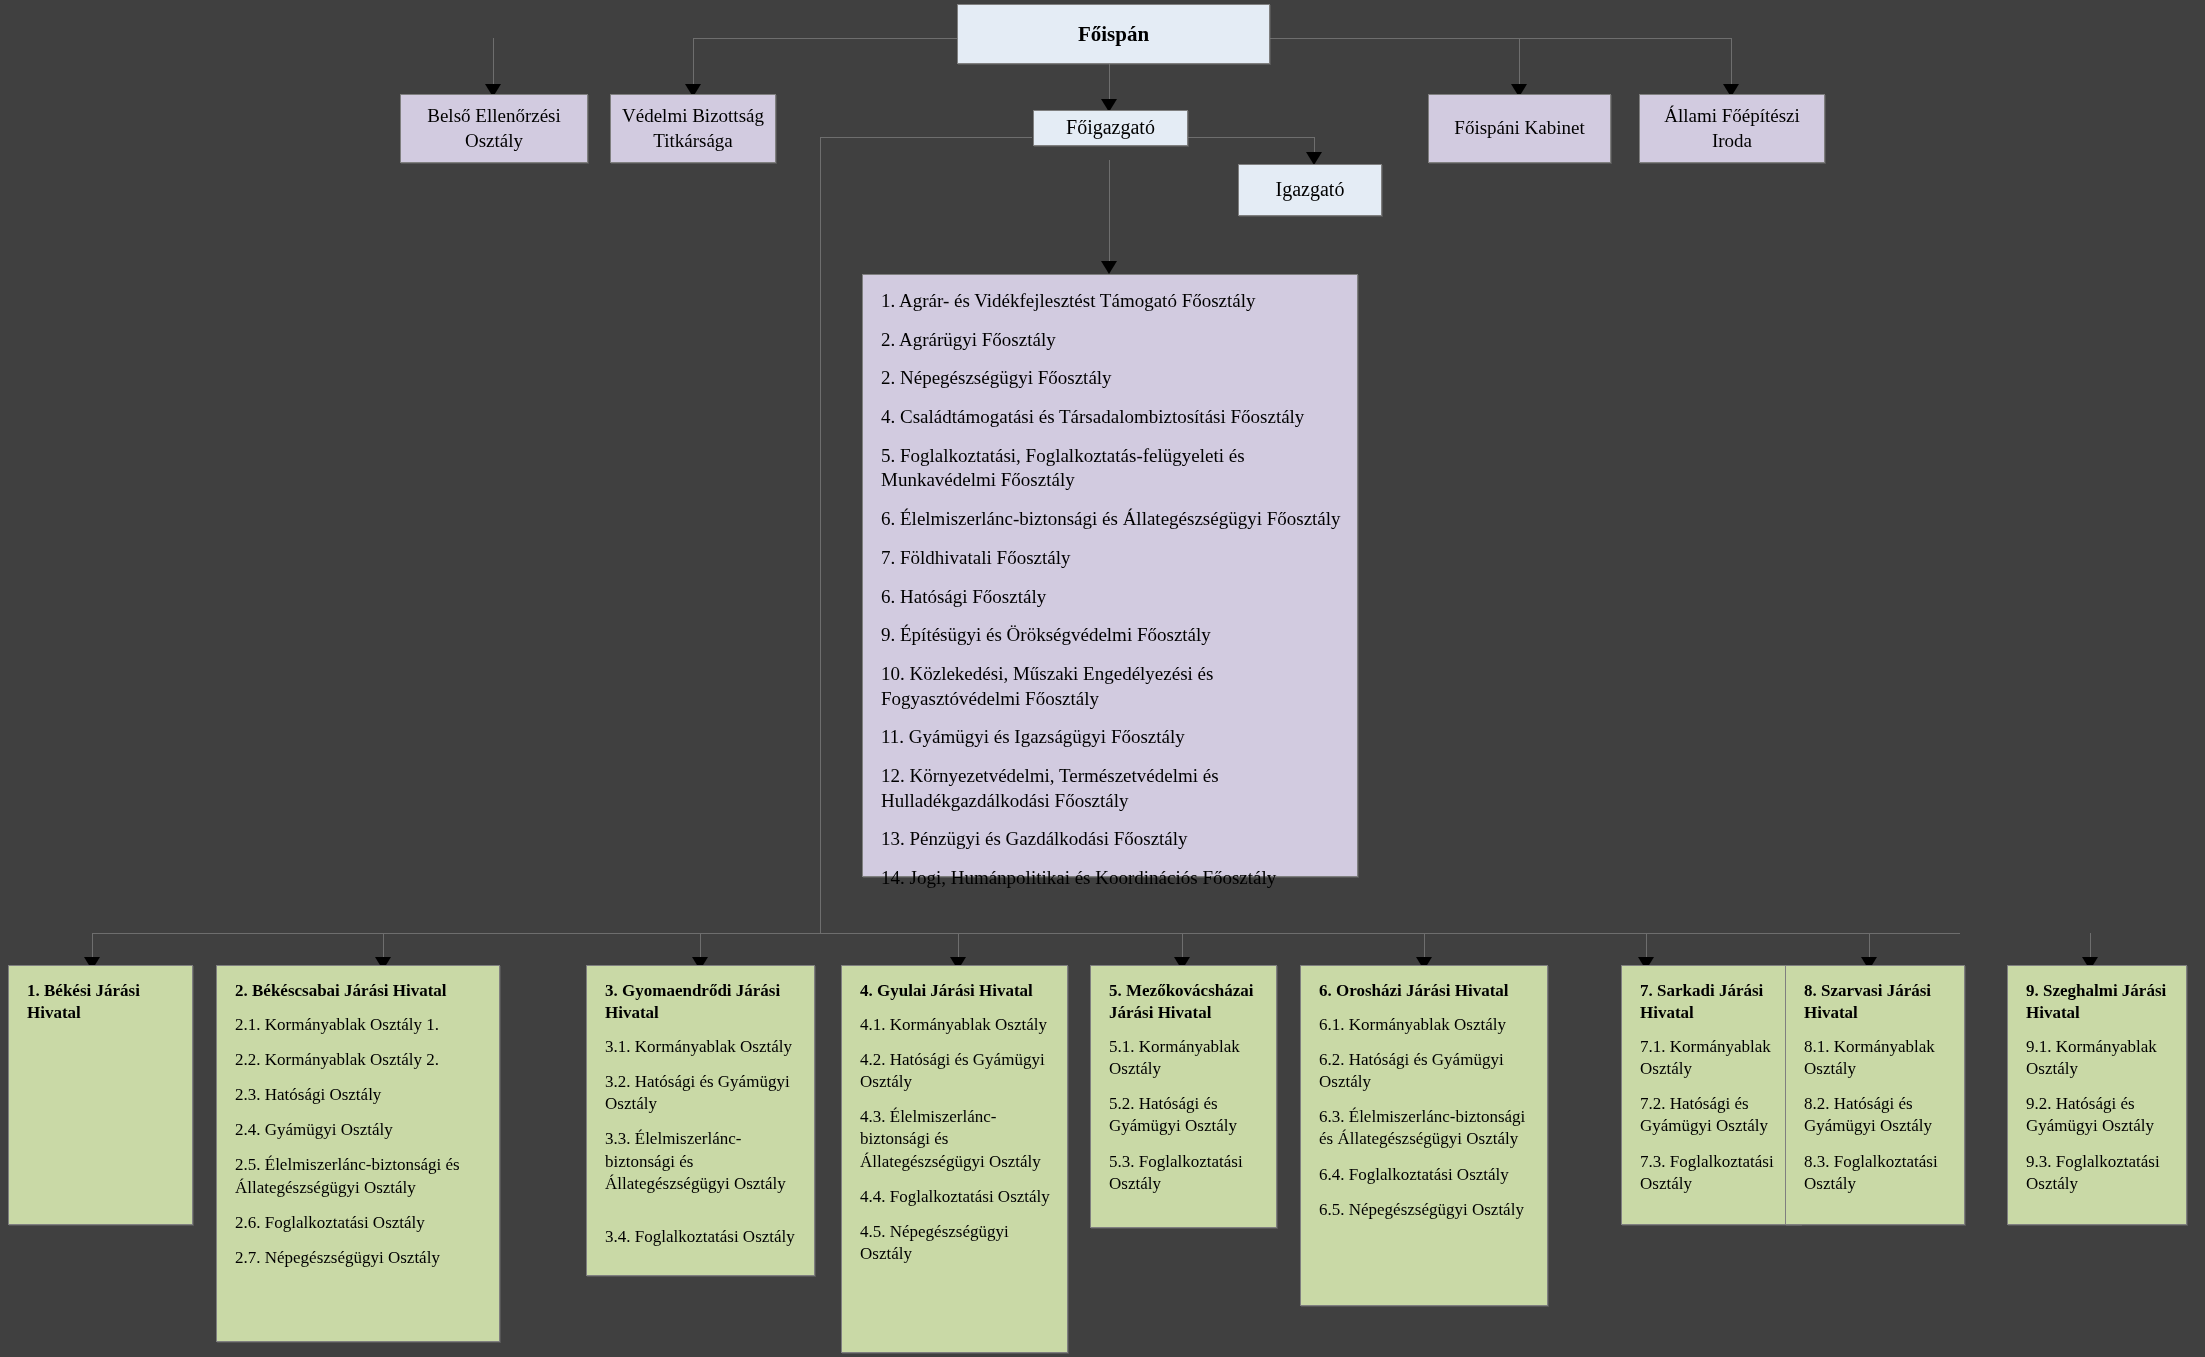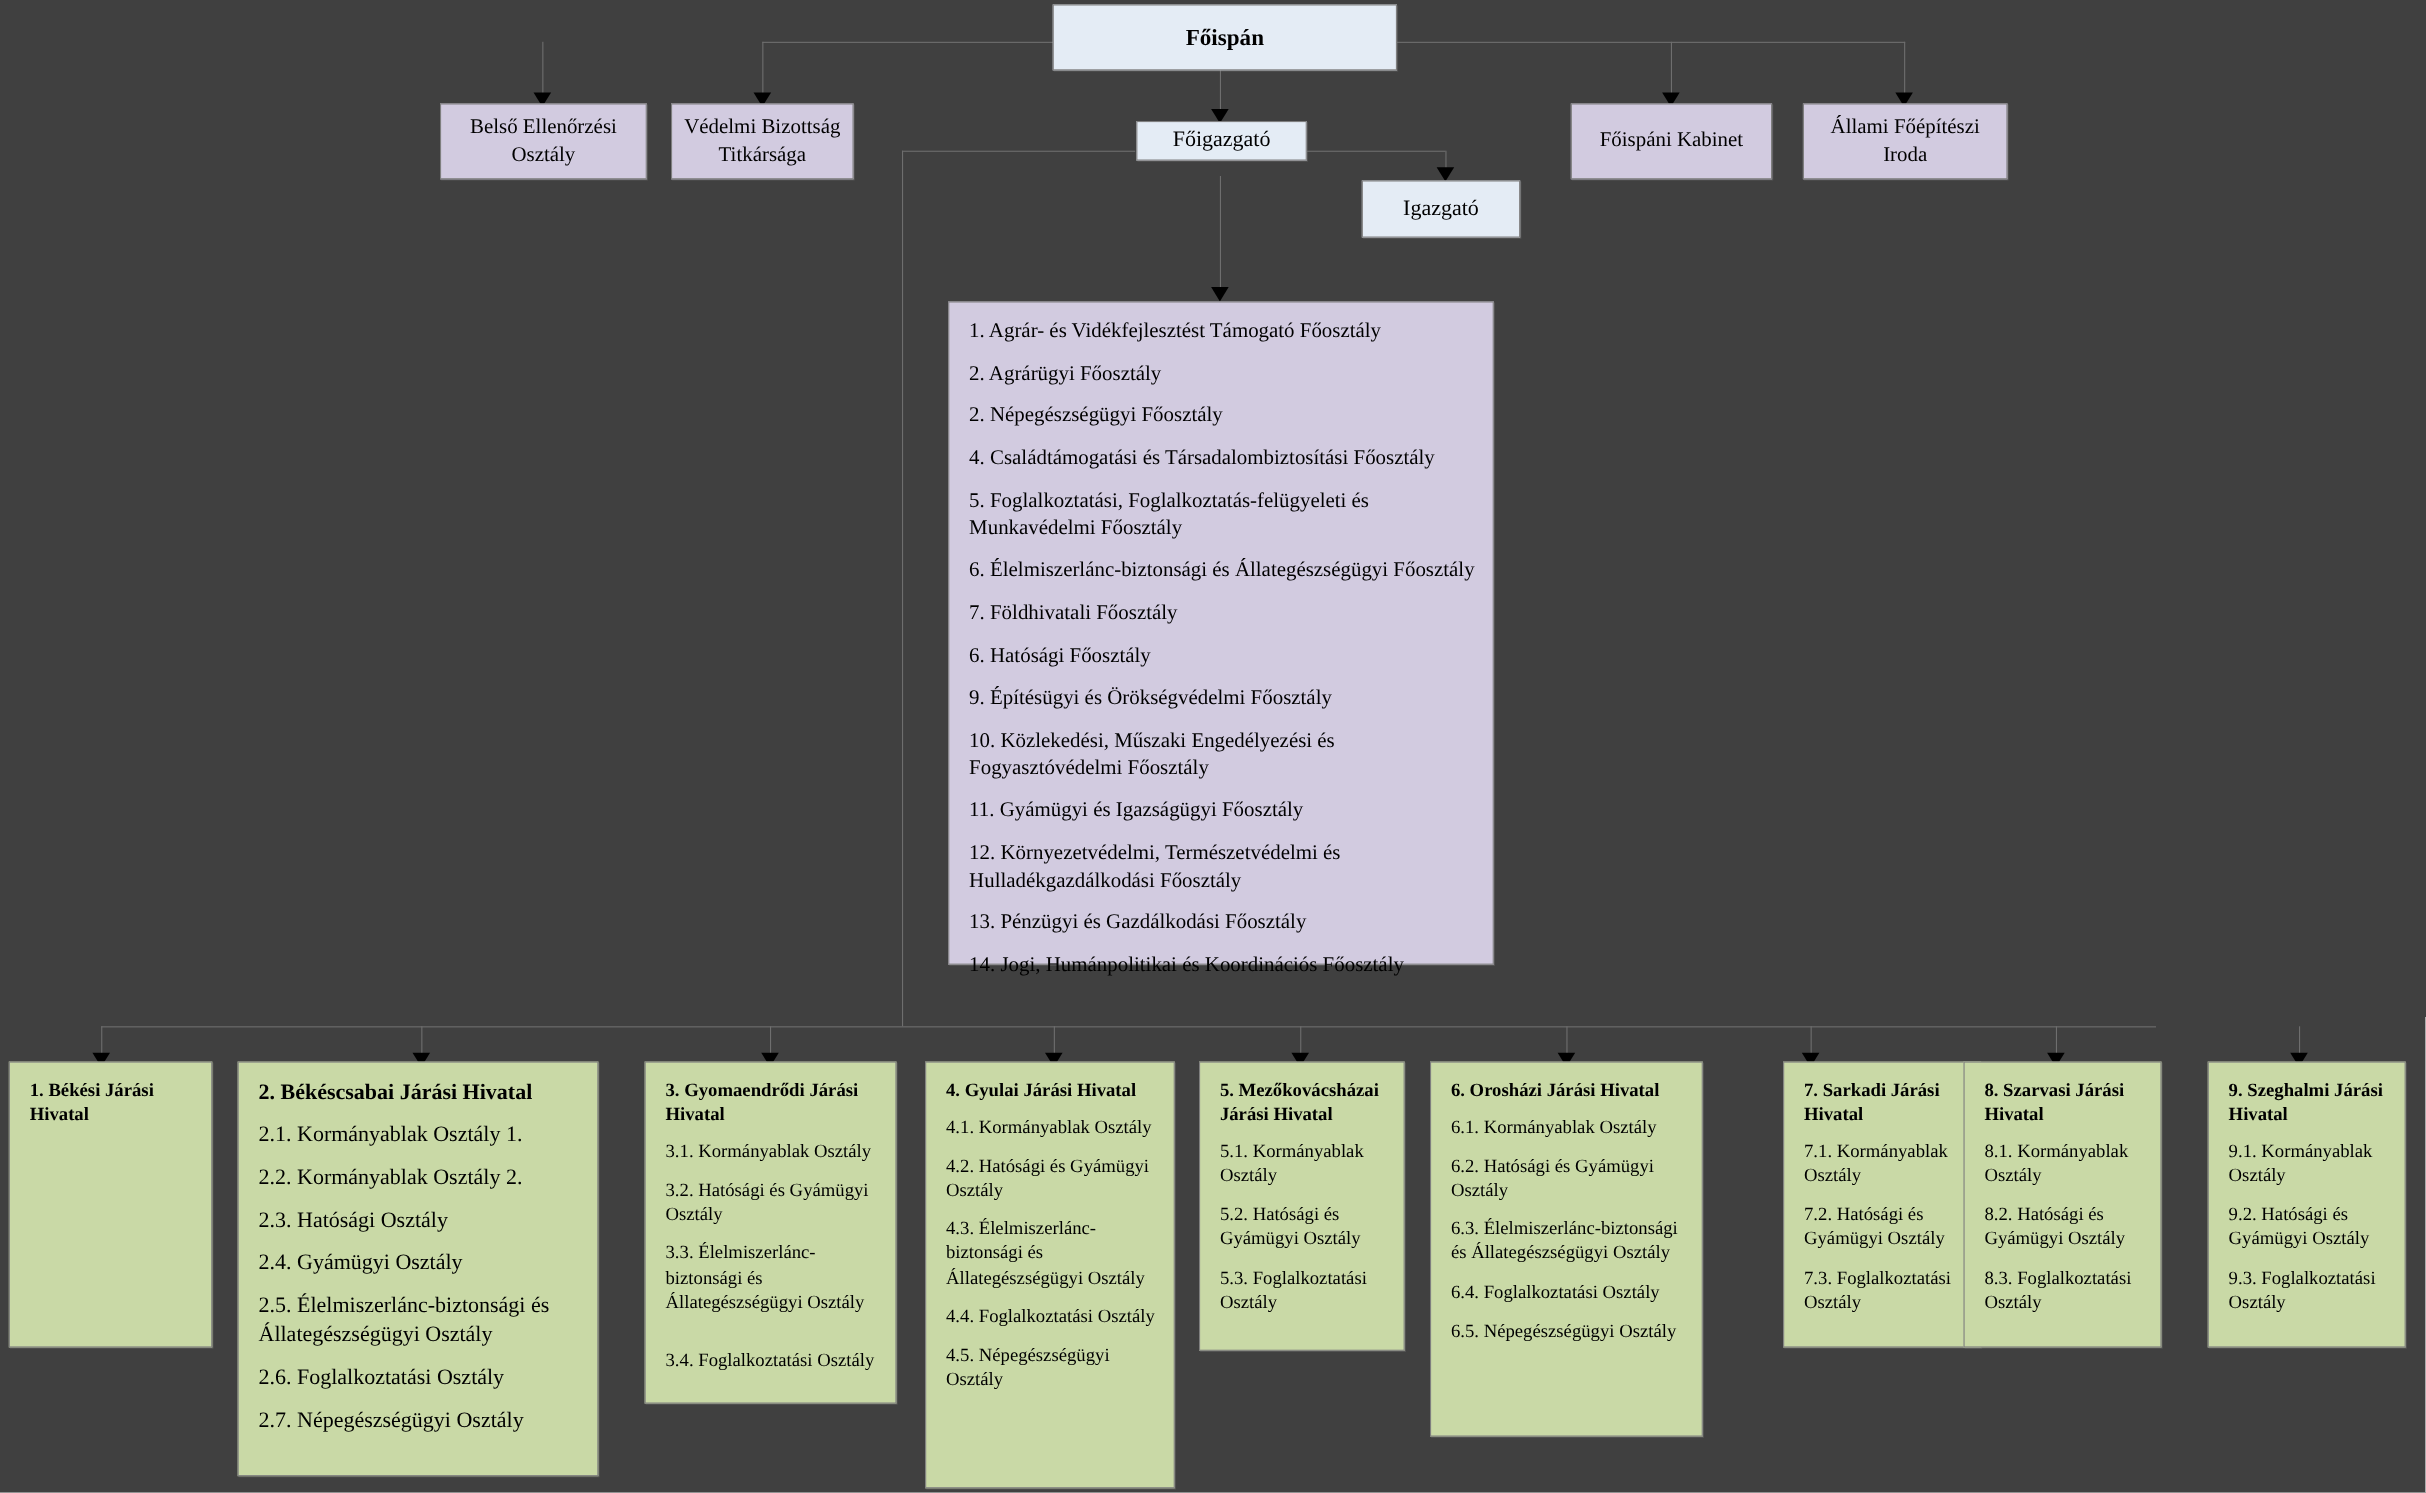--- a/index.html
+++ b/index.html
@@ -173,21 +173,21 @@
         <li style="margin-bottom: 14px;">12. Környezetvédelmi, Természetvédelmi és Hulladékgazdálkodási Főosztály</li>
         <li style="margin-bottom: 14px;">13. Pénzügyi és Gazdálkodási Főosztály</li>
         <li style="margin-bottom: 14px;">14. Jogi, Humánpolitikai és Koordinációs Főosztály</li>
       </ul>
   </div>
 
   <div class="listbox green" style="left:8px;    top:965px; width:185px; min-height:260px; font-size:17px;">
     <div class="hdr">1. Békési Járási Hivatal</div>
   </div>
 
-  <div class="listbox green" style="left:216px;  top:965px; width:328px; min-height:377px; font-size:20px;">
+  <div class="listbox green" style="left:216px;  top:965px; width:284px; min-height:377px; font-size:17px;">
     <div class="hdr">2. Békéscsabai Járási Hivatal</div>
     <ul>
         <li style="margin-bottom: 13px;">2.1. Kormányablak Osztály 1.</li>
         <li style="margin-bottom: 13px;">2.2. Kormányablak Osztály 2.</li>
         <li style="margin-bottom: 13px;">2.3. Hatósági Osztály</li>
         <li style="margin-bottom: 13px;">2.4. Gyámügyi Osztály</li>
         <li style="margin-bottom: 13px;">2.5. Élelmiszerlánc-biztonsági és Állategészségügyi Osztály</li>
         <li style="margin-bottom: 13px;">2.6. Foglalkoztatási Osztály</li>
         <li style="margin-bottom: 13px;">2.7. Népegészségügyi Osztály</li>
       </ul>

